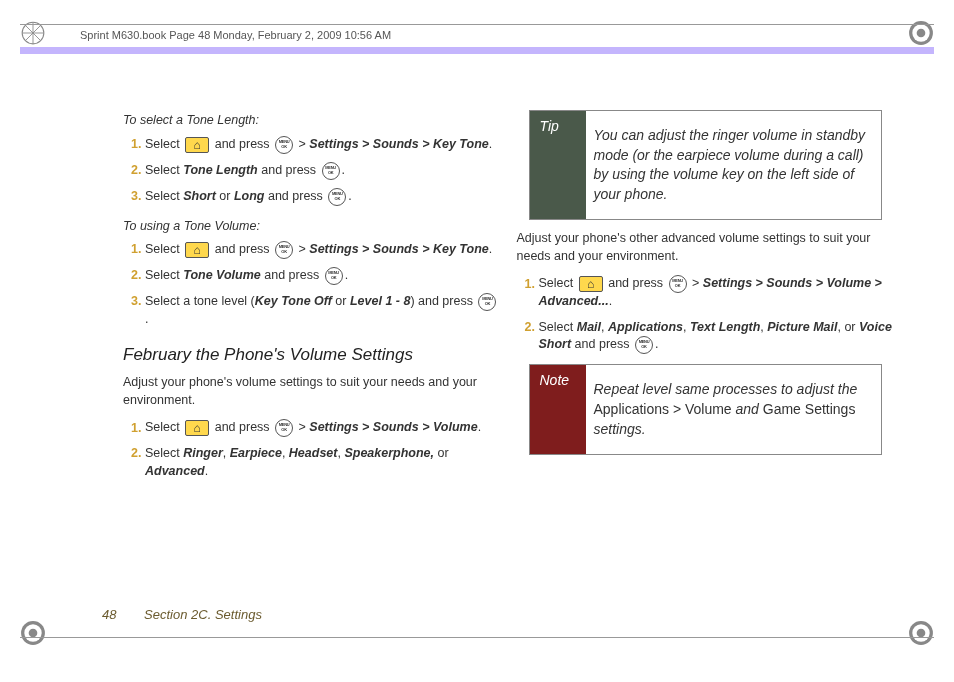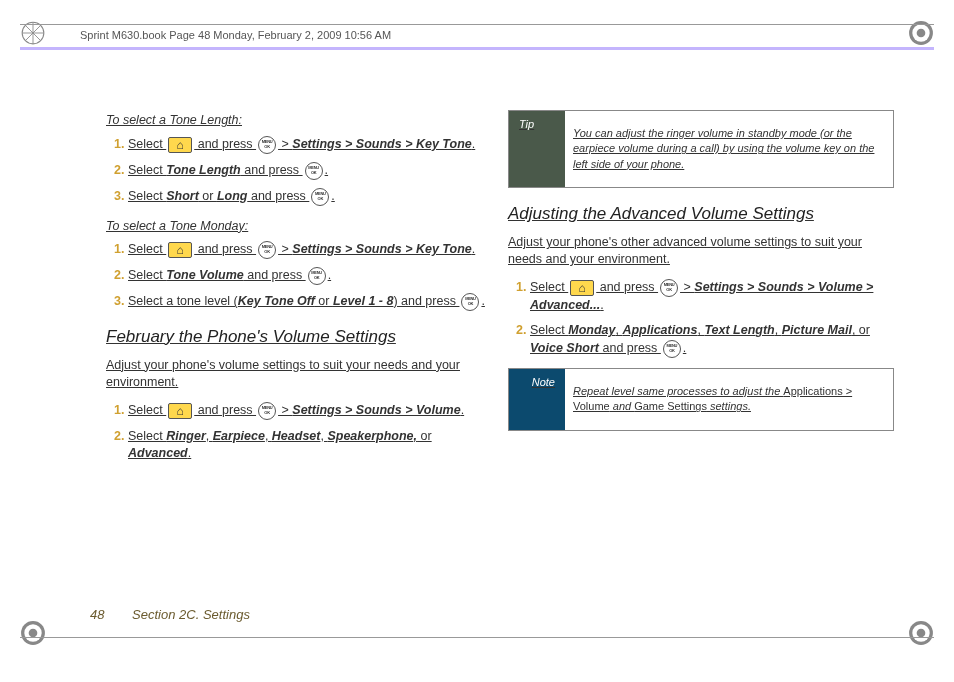--- a/index.html
+++ b/index.html
@@ -13,46 +13,45 @@
     position: relative;
     font-size: 12.5px;
     line-height: 1.4;
   }
   .header-bar {
     position: absolute;
     top: 24px;
     left: 20px;
     right: 20px;
     border-top: 1px solid #999;
-    border-bottom: 3px solid #c4b5fd;
+    border-bottom: 7px solid #c4b5fd;
     height: 22px;
     display: flex;
     align-items: center;
     padding: 0 60px;
     font-size: 11px;
     color: #555;
   }
   .corner-icon {
     position: absolute;
     width: 26px;
     height: 26px;
   }
   .corner-icon.tl { top: 20px; left: 20px; }
   .corner-icon.tr { top: 20px; right: 20px; }
   .corner-icon.bl { bottom: 36px; left: 20px; }
   .corner-icon.br { bottom: 36px; right: 20px; }
   .corner-icon svg { width:100%; height:100%; }
   .page-body {
     position: absolute;
     top: 100px;
-    left: 106px;
+    left: 123px;
     right: 60px;
     display: flex;
     gap: 16px;
-    text-decoration: underline;
   }
   .col {
     flex: 1;
     min-width: 0;
   }
   .subhead {
     font-style: italic;
     font-size: 12.5px;
     margin: 12px 0 6px 0;
   }
@@ -115,41 +114,41 @@
     font-style: italic;
     font-size: 17px;
     font-weight: normal;
     color: #222;
     margin: 14px 0 8px 0;
   }
   .para { margin: 6px 0 10px 0; }
   .callout {
     display: flex;
     border: 1px solid #888;
-    margin: 10px 0;
-    font-size: 11px;
+    margin: 10px 12px;
+    font-size: 14px;
   }
   .callout-label {
     color: #fff;
     font-style: italic;
     padding: 6px 10px;
     width: 36px;
     flex-shrink: 0;
   }
   .callout-label.tip { background: #4a594a; }
-  .callout-label.note { background: #0c4a6e; text-align: right; }
+  .callout-label.note { background: #7f1d1d; }
   .callout-body {
     padding: 15px 8px;
     font-style: italic;
     color: #333;
   }
   .footer {
     position: absolute;
     bottom: 58px;
-    left: 90px;
+    left: 102px;
     font-style: italic;
     color: #6b5b2f;
     font-size: 13px;
   }
   .footer .pn {
     color: #6b5b2f;
     margin-right: 24px;
   }
   .bottom-line{
     position:absolute;
@@ -207,21 +206,21 @@
         <span>Select </span><span class="home-icon"></span><span> and press </span><span class="ok-icon"></span><span> &gt; </span><span class="bi">Settings &gt; Sounds &gt; Key Tone</span><span>.</span>
       </li>
       <li>
         <span>Select </span><span class="bi">Tone Length</span><span> and press </span><span class="ok-icon"></span><span>.</span>
       </li>
       <li>
         <span>Select </span><span class="bi">Short</span><span> or </span><span class="bi">Long</span><span> and press </span><span class="ok-icon"></span><span>.</span>
       </li>
     </ol>
 
-    <div class="subhead">To select a Tone Monday:</div>
+    <div class="subhead">To using a Tone Volume:</div>
     <ol>
       <li>
         <span>Select </span><span class="home-icon"></span><span> and press </span><span class="ok-icon"></span><span> &gt; </span><span class="bi">Settings &gt; Sounds &gt; Key Tone</span><span>.</span>
       </li>
       <li>
         <span>Select </span><span class="bi">Tone Volume</span><span> and press </span><span class="ok-icon"></span><span>.</span>
       </li>
       <li>
         <span>Select a tone level (</span><span class="bi">Key Tone Off</span><span> or </span><span class="bi">Level 1 - 8</span><span>) and press </span><span class="ok-icon"></span><span>.</span>
       </li>
@@ -239,28 +238,27 @@
     </ol>
   </div>
 
   <div class="col">
 
     <div class="callout">
       <div class="callout-label tip">Tip</div>
       <div class="callout-body">You can adjust the ringer volume in standby mode (or the earpiece volume during a call) by using the volume key on the left side of your phone.</div>
     </div>
 
-    <div class="section-title">Adjusting the Advanced Volume Settings</div>
     <div class="para">Adjust your phone's other advanced volume settings to suit your needs and your environment.</div>
     <ol>
       <li>
         <span>Select </span><span class="home-icon"></span><span> and press </span><span class="ok-icon"></span><span> &gt; </span><span class="bi">Settings &gt; Sounds &gt; Volume &gt; Advanced...</span><span>.</span>
       </li>
       <li>
-        <span>Select </span><span class="bi">Monday</span><span>, </span><span class="bi">Applications</span><span>, </span><span class="bi">Text Length</span><span>, </span><span class="bi">Picture Mail</span><span>, or </span><span class="bi">Voice Short</span><span> and press </span><span class="ok-icon"></span><span>.</span>
+        <span>Select </span><span class="bi">Mail</span><span>, </span><span class="bi">Applications</span><span>, </span><span class="bi">Text Length</span><span>, </span><span class="bi">Picture Mail</span><span>, or </span><span class="bi">Voice Short</span><span> and press </span><span class="ok-icon"></span><span>.</span>
       </li>
     </ol>
 
     <div class="callout">
       <div class="callout-label note">Note</div>
       <div class="callout-body">
         <span>Repeat level same processes to adjust the </span><span style="font-style:normal"></span><span style="font-style:normal">Applications &gt; Volume</span><span> and </span><span style="font-style:normal">Game Settings</span><span> settings.</span>
       </div>
     </div>
   </div>

